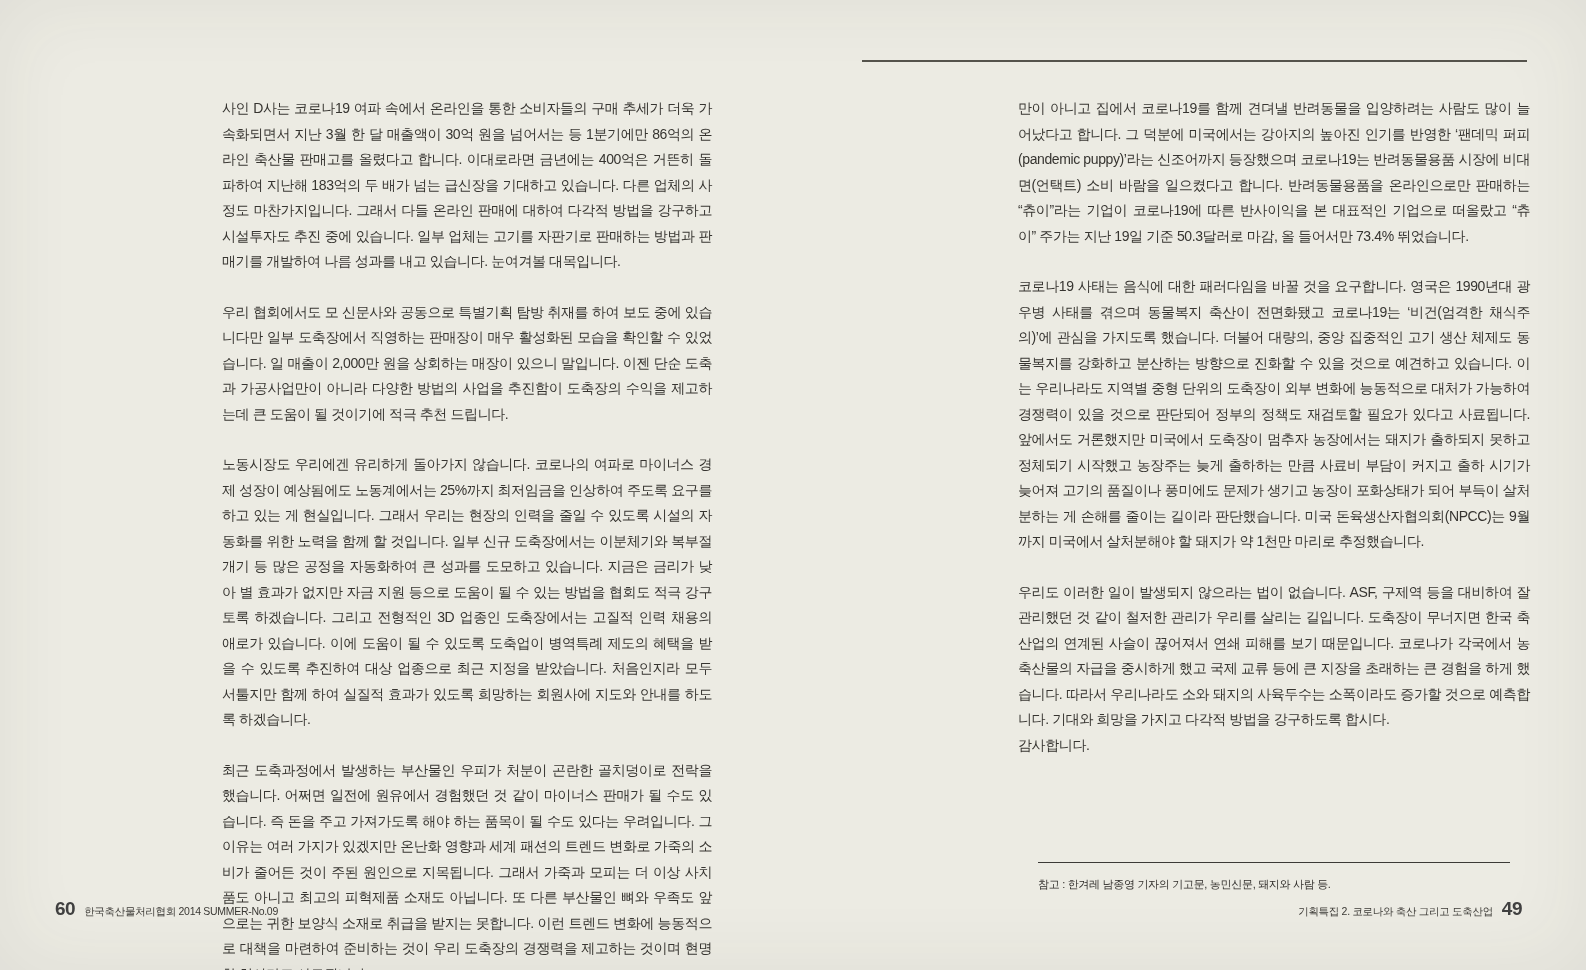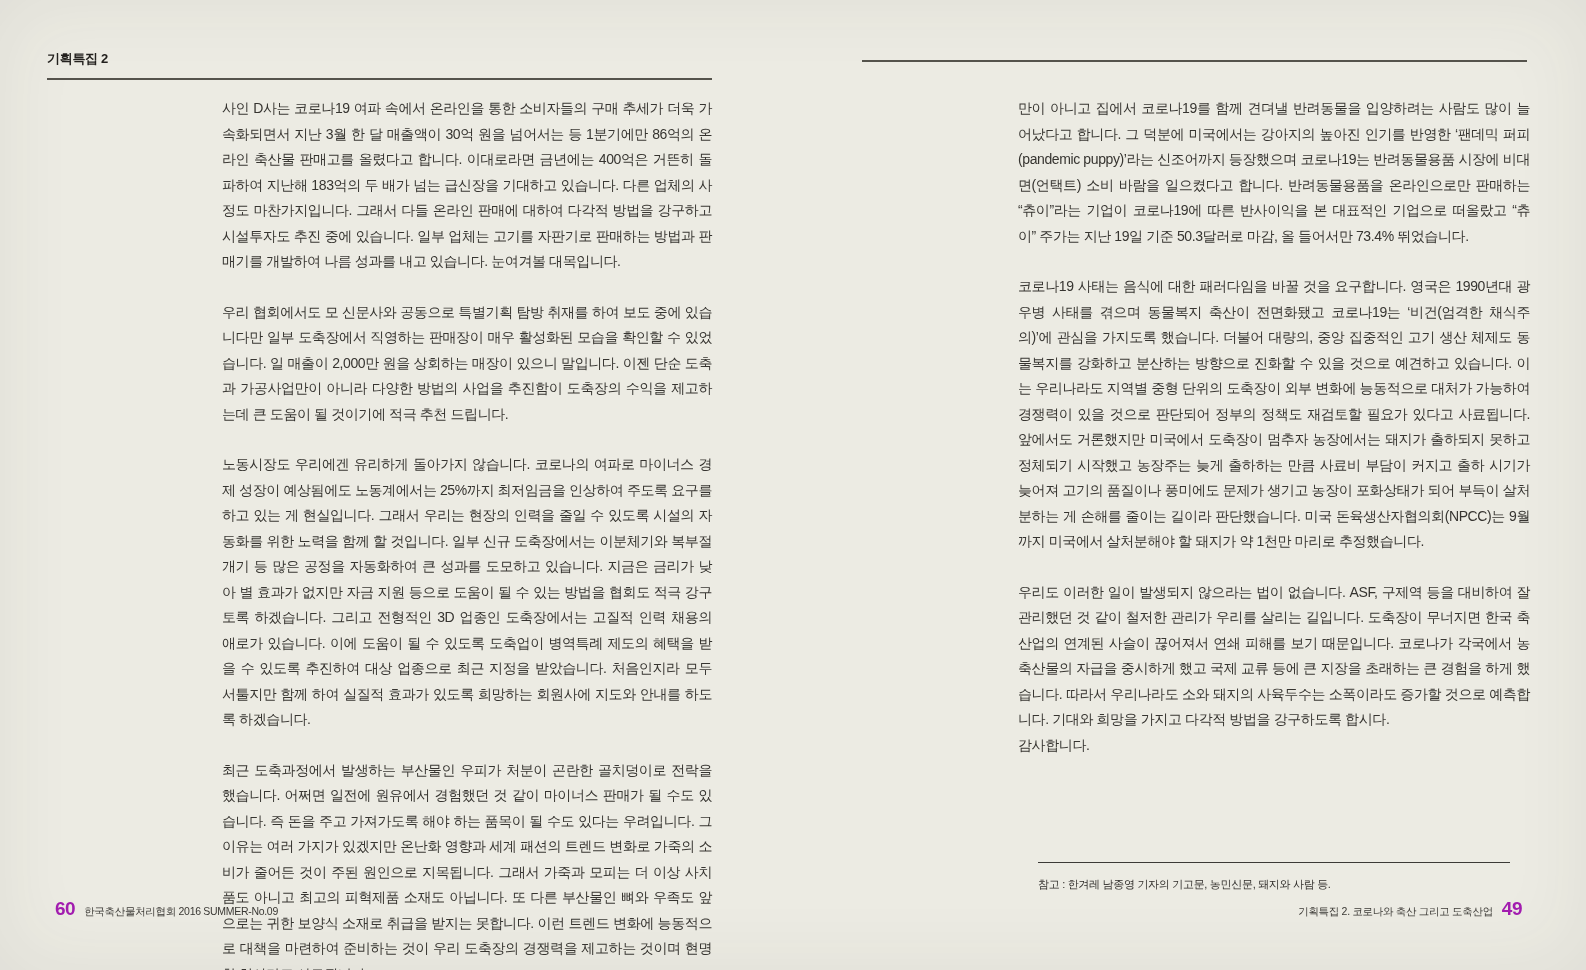--- a/index.html
+++ b/index.html
@@ -31,53 +31,49 @@
   .body-col p{margin:0 0 25px 0;}
   .seg{display:block;}
 
   .footnote{position:absolute;left:245px;right:76px;top:862px;}
   .footnote-rule{border-top:1.5px solid #3c3a36;height:0;}
   .footnote-text{margin-top:14px;font-size:11px;letter-spacing:-0.3px;color:#2f2d2a;}
 
   .page-footer{position:absolute;top:898px;display:flex;align-items:baseline;gap:9px;}
   .footer-left{left:55px;}
   .footer-right{right:64px;}
-  .pagenum{font-size:19px;font-weight:bold;color:#a21caf;letter-spacing:-0.5px;}
+  .pagenum{font-size:19px;font-weight:bold;color:#404040;letter-spacing:-0.5px;}
   .footer-text{font-size:10.5px;letter-spacing:-0.3px;color:#3a3834;}
 </style>
 </head>
 <body>
 
 <div class="spread">
 
   <section class="page">
-    <header class="page-header hdr-left">
-      <div class="header-title">기획특집 2</div>
-      <div class="header-rule"></div>
-    </header>
 
     <div class="body-col col-left">
       <p>
           <span class="seg">사인 D사는 코로나19 여파 속에서 온라인을 통한 소비자들의 구매 추세가 더욱 가속화되면서 지난 3월 한 달 매출액이 30억 원을 넘어서는 등 1분기에만 86억의 온라인 축산물 판매고를 올렸다고 합니다. 이대로라면 금년에는 400억은 거뜬히 돌파하여 지난해 183억의 두 배가 넘는 급신장을 기대하고 있습니다. 다른 업체의 사정도 마찬가지입니다. 그래서 다들 온라인 판매에 대하여 다각적 방법을 강구하고 시설투자도 추진 중에 있습니다. 일부 업체는 고기를 자판기로 판매하는 방법과 판매기를 개발하여 나름 성과를 내고 있습니다. 눈여겨볼 대목입니다.</span>
         </p>
       <p>
           <span class="seg">우리 협회에서도 모 신문사와 공동으로 특별기획 탐방 취재를 하여 보도 중에 있습니다만 일부 도축장에서 직영하는 판매장이 매우 활성화된 모습을 확인할 수 있었습니다. 일 매출이 2,000만 원을 상회하는 매장이 있으니 말입니다. 이젠 단순 도축과 가공사업만이 아니라 다양한 방법의 사업을 추진함이 도축장의 수익을 제고하는데 큰 도움이 될 것이기에 적극 추천 드립니다.</span>
         </p>
       <p>
           <span class="seg">노동시장도 우리에겐 유리하게 돌아가지 않습니다. 코로나의 여파로 마이너스 경제 성장이 예상됨에도 노동계에서는 25%까지 최저임금을 인상하여 주도록 요구를 하고 있는 게 현실입니다. 그래서 우리는 현장의 인력을 줄일 수 있도록 시설의 자동화를 위한 노력을 함께 할 것입니다. 일부 신규 도축장에서는 이분체기와 복부절개기 등 많은 공정을 자동화하여 큰 성과를 도모하고 있습니다. 지금은 금리가 낮아 별 효과가 없지만 자금 지원 등으로 도움이 될 수 있는 방법을 협회도 적극 강구토록 하겠습니다. 그리고 전형적인 3D 업종인 도축장에서는 고질적 인력 채용의 애로가 있습니다. 이에 도움이 될 수 있도록 도축업이 병역특례 제도의 혜택을 받을 수 있도록 추진하여 대상 업종으로 최근 지정을 받았습니다. 처음인지라 모두 서툴지만 함께 하여 실질적 효과가 있도록 희망하는 회원사에 지도와 안내를 하도록 하겠습니다.</span>
         </p>
       <p>
           <span class="seg">최근 도축과정에서 발생하는 부산물인 우피가 처분이 곤란한 골치덩이로 전락을 했습니다. 어쩌면 일전에 원유에서 경험했던 것 같이 마이너스 판매가 될 수도 있습니다. 즉 돈을 주고 가져가도록 해야 하는 품목이 될 수도 있다는 우려입니다. 그 이유는 여러 가지가 있겠지만 온난화 영향과 세계 패션의 트렌드 변화로 가죽의 소비가 줄어든 것이 주된 원인으로 지목됩니다. 그래서 가죽과 모피는 더 이상 사치품도 아니고 최고의 피혁제품 소재도 아닙니다. 또 다른 부산물인 뼈와 우족도 앞으로는 귀한 보양식 소재로 취급을 받지는 못합니다. 이런 트렌드 변화에 능동적으로 대책을 마련하여 준비하는 것이 우리 도축장의 경쟁력을 제고하는 것이며 현명한 처사라고 사료됩니다.</span>
         </p>
 
     </div>
 
     <footer class="page-footer footer-left">
       <span class="pagenum">60</span>
-      <span class="footer-text">한국축산물처리협회 2016 SUMMER-No.09</span>
+      <span class="footer-text">한국축산물처리협회 2014 SUMMER-No.09</span>
     </footer>
   </section>
 
   <section class="page">
     <header class="page-header hdr-right">
       <div class="header-rule"></div>
     </header>
 
     <div class="body-col col-right">
       <p>

